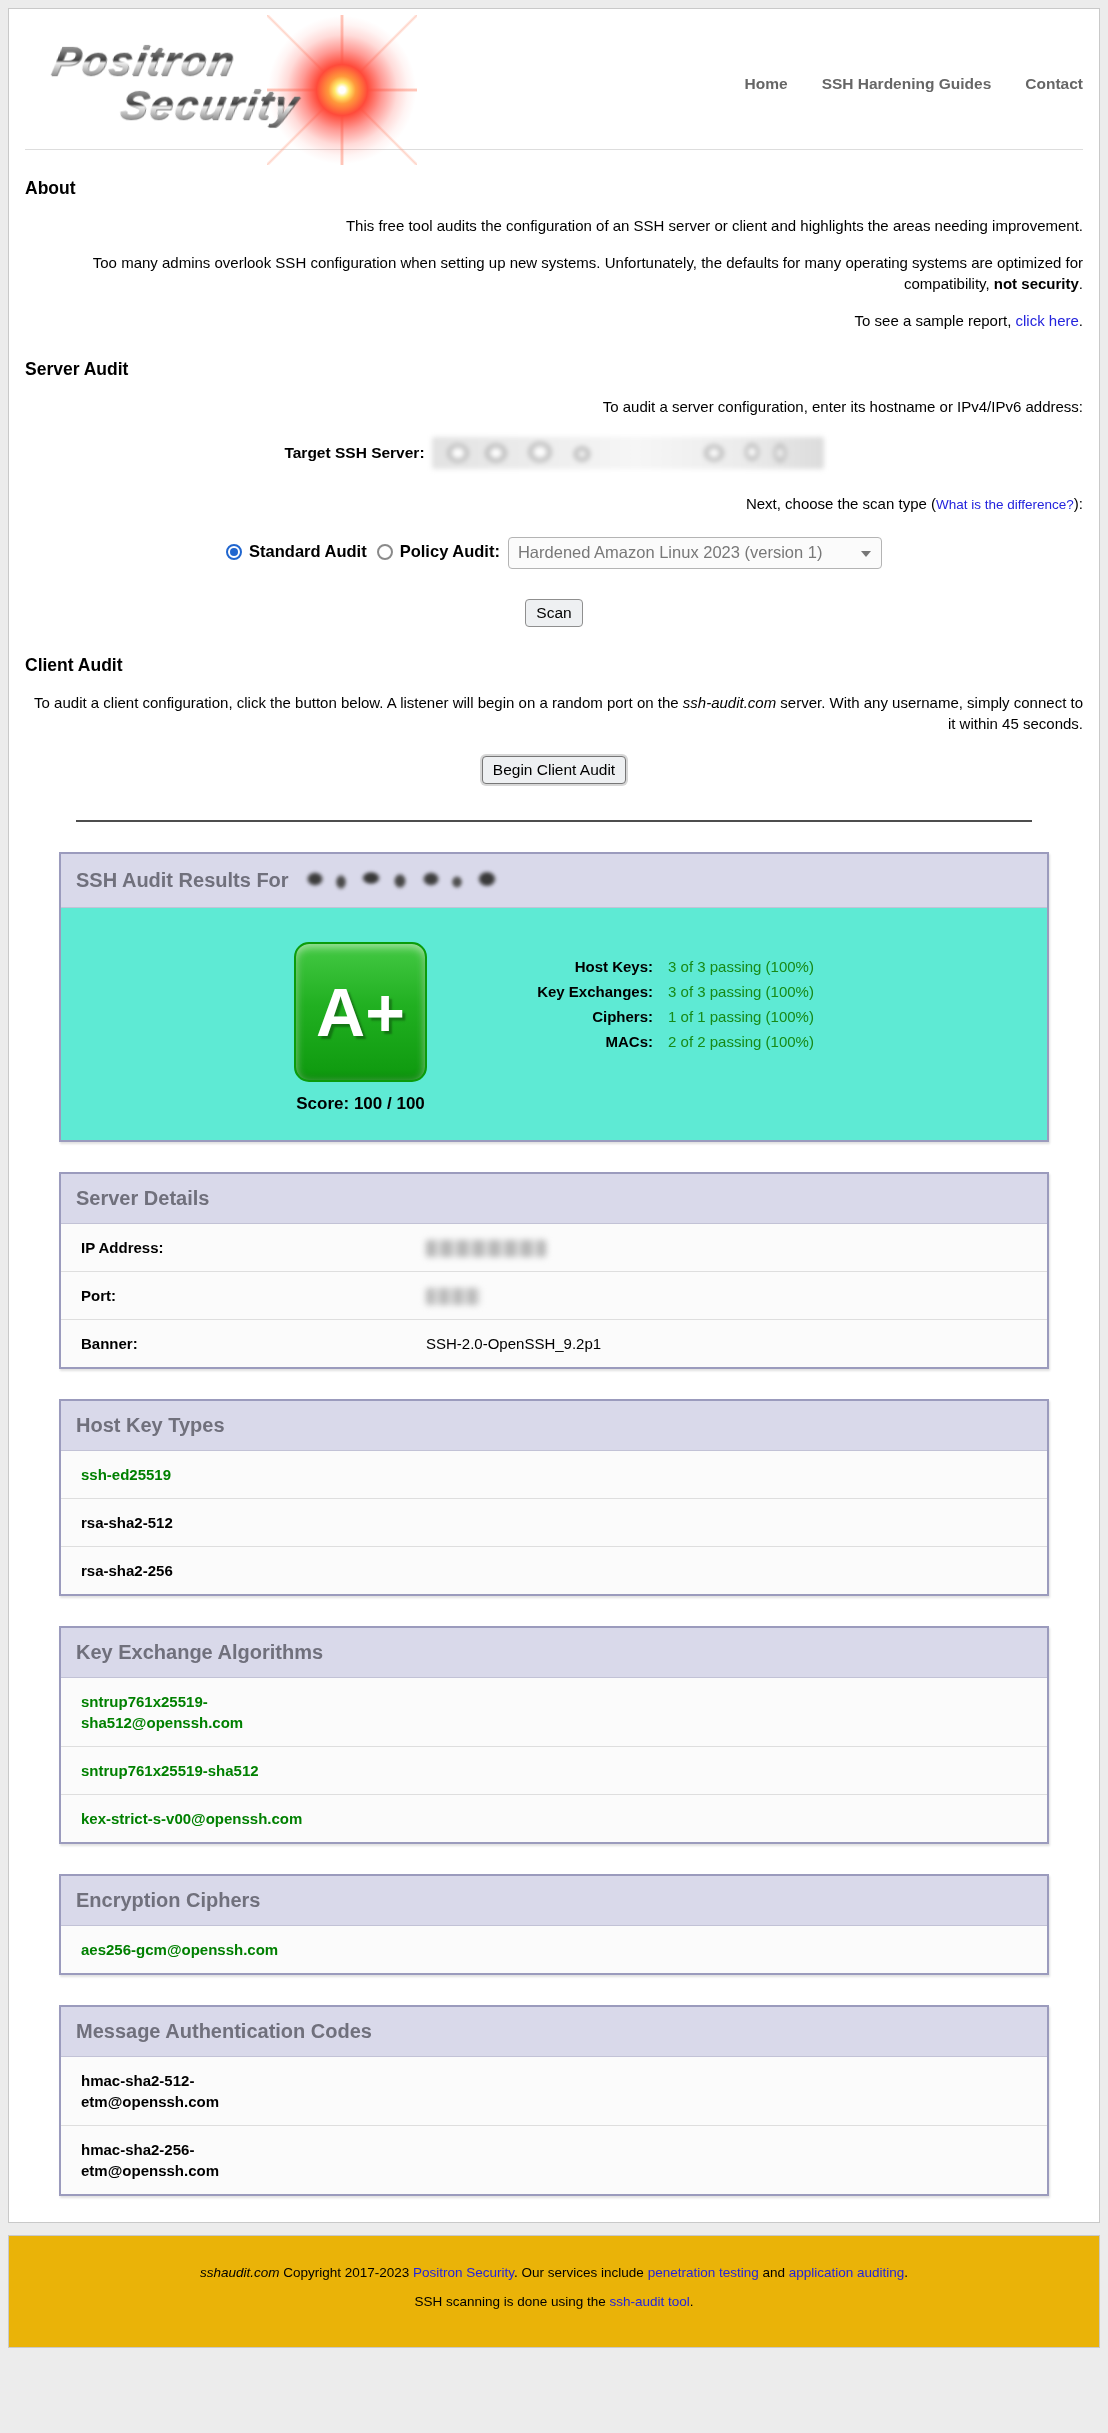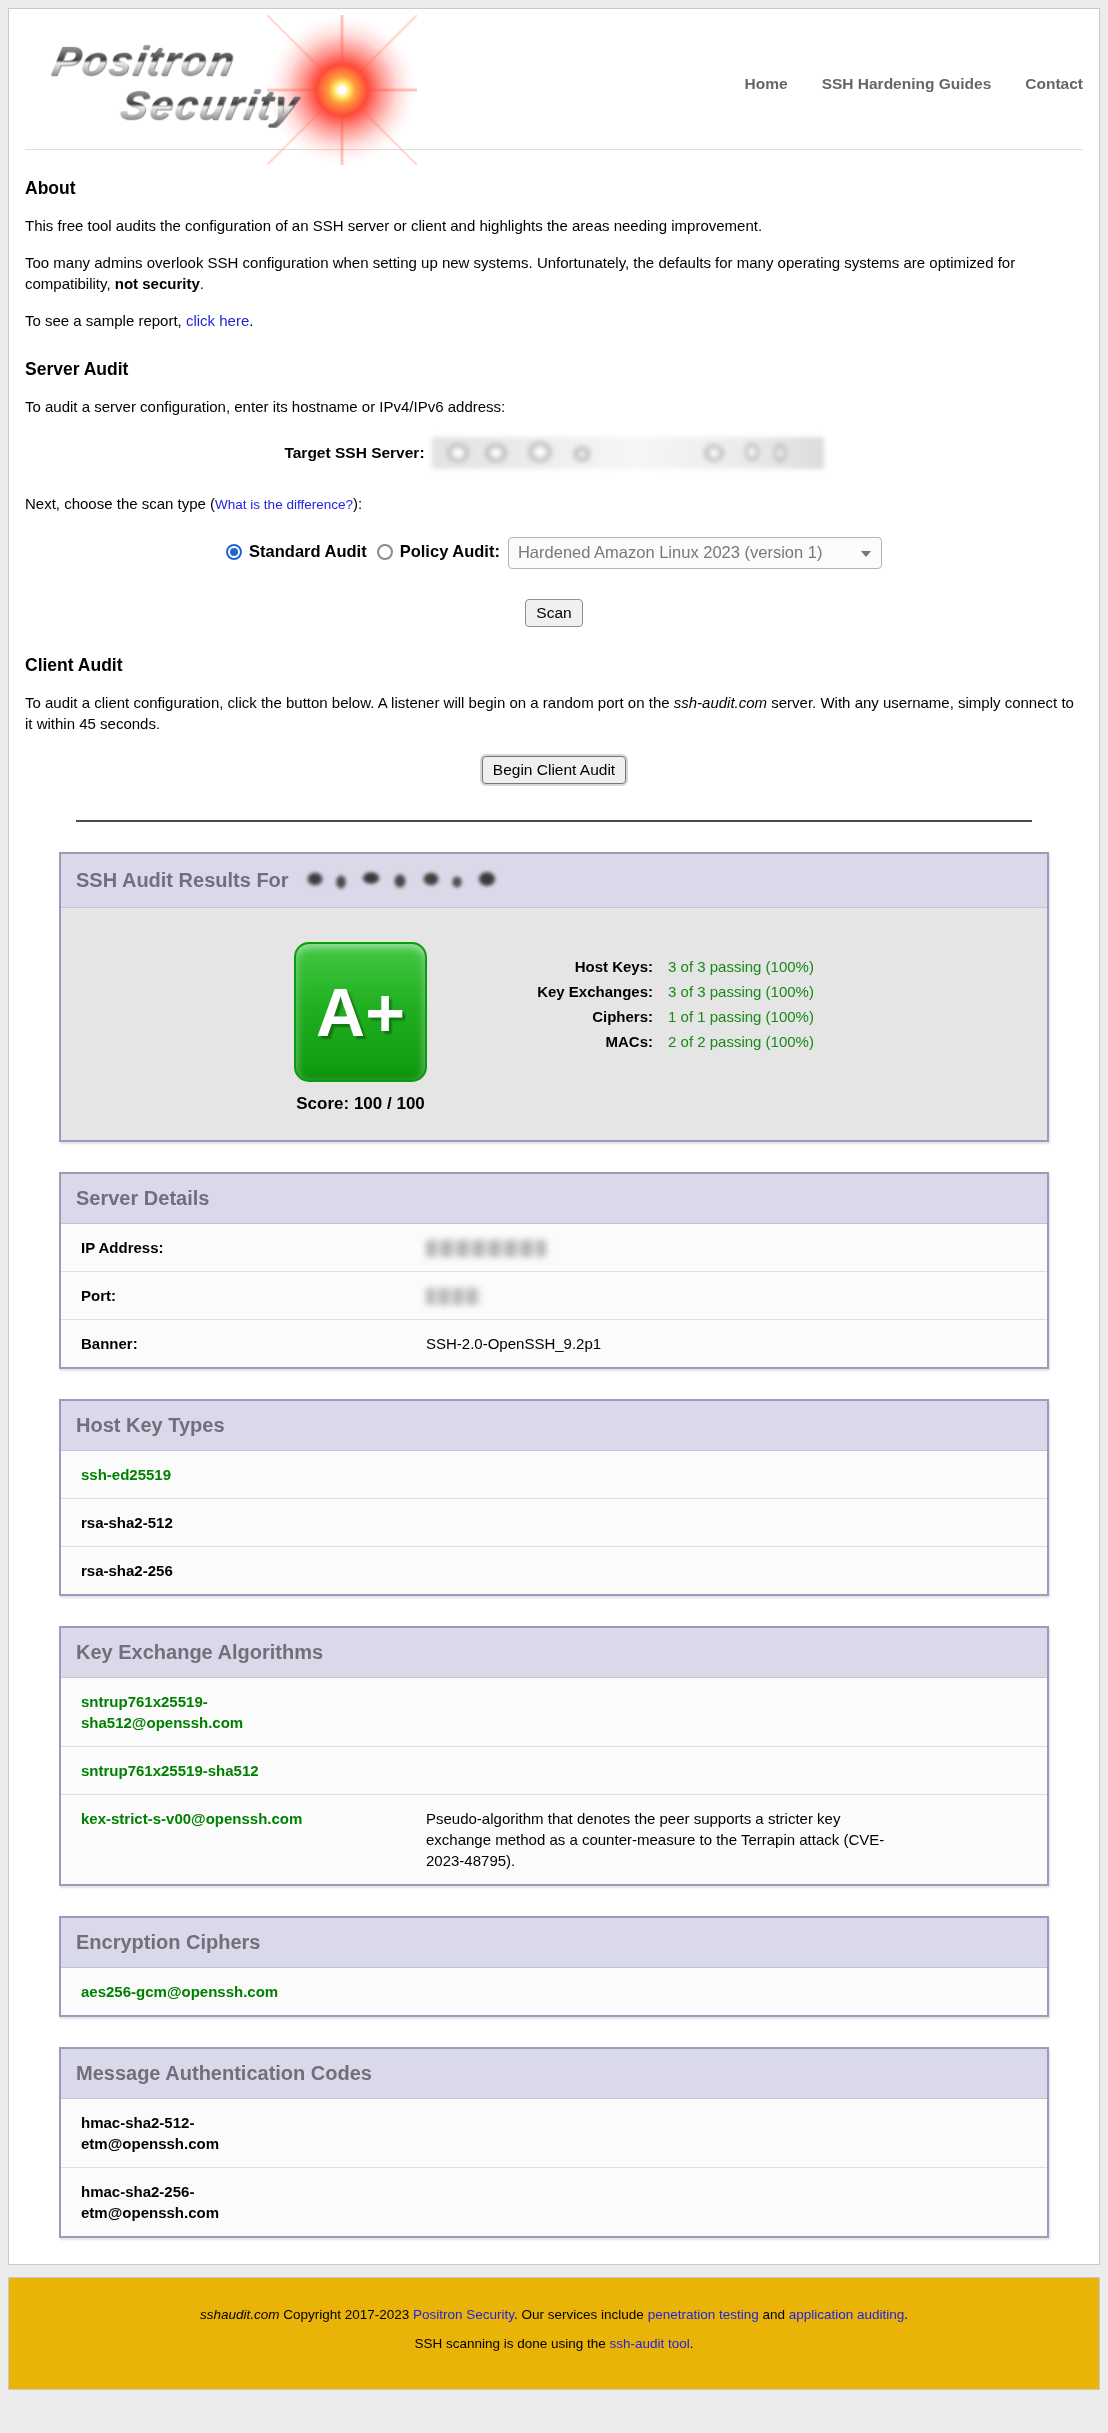--- a/index.html
+++ b/index.html
@@ -45,21 +45,21 @@
   .logo-line1 { margin:18px 0 0 28px; }
   .logo-line2 { margin:2px 0 0 96px; }
 
   .nav { margin-top:40px; display:flex; gap:34px; }
   .nav a { color:#666; font-weight:bold; font-size:15.5px;margin-top:12px; }
 
   hr.top-rule { border:none; border-top:1px solid #ddd; margin:14px 0 0; }
 
   
   h3.section { font-size:17.5px; margin:28px 0 16px; font-weight:bold; }
-  p.body-text { margin:16px 0; line-height:1.4; }
+  p.body-text { margin:16px 0; line-height:1.4;text-align:right; }
   .bold { font-weight:bold; }
   .italic { font-style:italic; }
   .small-link { font-size:13.5px; }
 
   .center-row { text-align:center; }
   .target-row { margin:20px 0 24px; }
   .target-label { font-weight:bold; font-size:15.5px; margin-right:7px; vertical-align:middle; }
   .smudge-input {
     display:inline-block; width:392px; height:32px; vertical-align:middle; border-radius:2px;
     background-color:#e6e6e6;
@@ -104,21 +104,21 @@
     padding:4px 10px; cursor:pointer;
   }
   .btn-row-scan { margin:30px 0 6px; }
   .btn-begin { border:1px solid #777; box-shadow:0 0 0 2px #d7d7d7; margin-top:6px; }
 
   hr.dark-sep { border:none; border-top:2px solid #4d4d4d; width:956px; margin:36px auto 0; }
 
   
   .panels { width:990px; margin:0 auto; }
   .panel {
-    border:2px solid #9b9bbd; background:#e5e5e5; margin-top:30px;
+    border:2px solid #9b9bbd; background:#5eead4; margin-top:30px;
     box-shadow:1px 2px 2px rgba(0,0,0,.12);
   }
   .panel-header {
     background:#d9d9ea; padding:13px 15px;
     font-size:20px; font-weight:bold; color:#70707c;
     border-bottom:1px solid #c2c2d6;
   }
   .title-smudge {
     display:inline-block; width:212px; height:27px; vertical-align:-7px; margin-left:10px;
     background-image:
@@ -282,21 +282,20 @@
       <div class="panel-header">Key Exchange Algorithms</div>
       <div class="prow">
         <span class="plabel algo good">sntrup761x25519-
 sha512@openssh.com</span>
       </div>
       <div class="prow">
         <span class="plabel algo good">sntrup761x25519-sha512</span>
       </div>
       <div class="prow">
         <span class="plabel algo good">kex-strict-s-v00@openssh.com</span>
-        <span class="pvalue note">Pseudo-algorithm that denotes the peer supports a stricter key exchange method as a counter-measure to the Terrapin attack (CVE-2023-48795).</span>
       </div>
     </div>
 
     <div class="panel">
       <div class="panel-header">Encryption Ciphers</div>
       <div class="prow">
           <span class="algo good">aes256-gcm@openssh.com</span>
         </div>
     </div>
 

